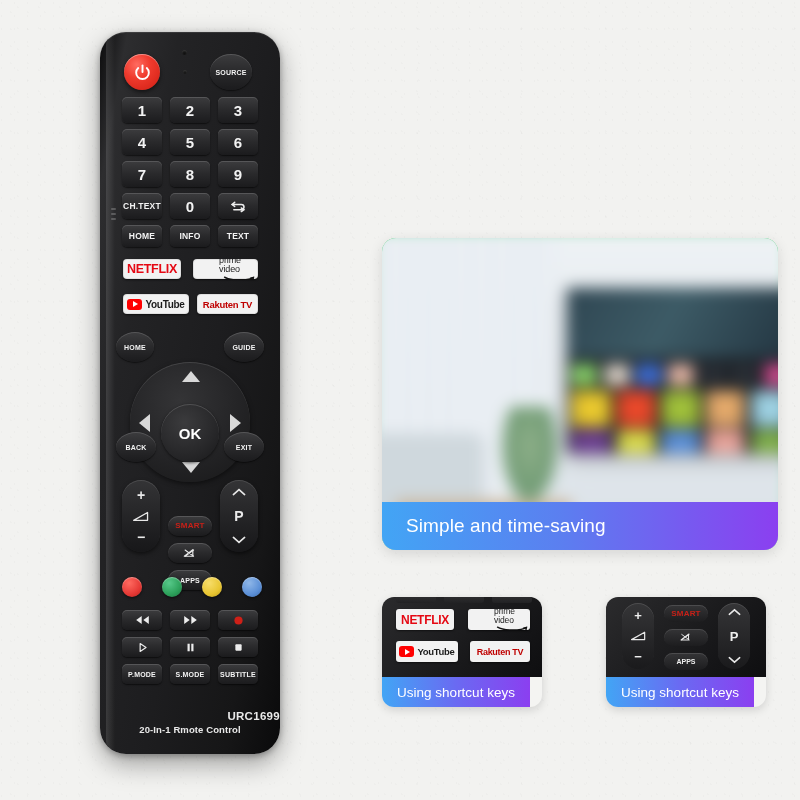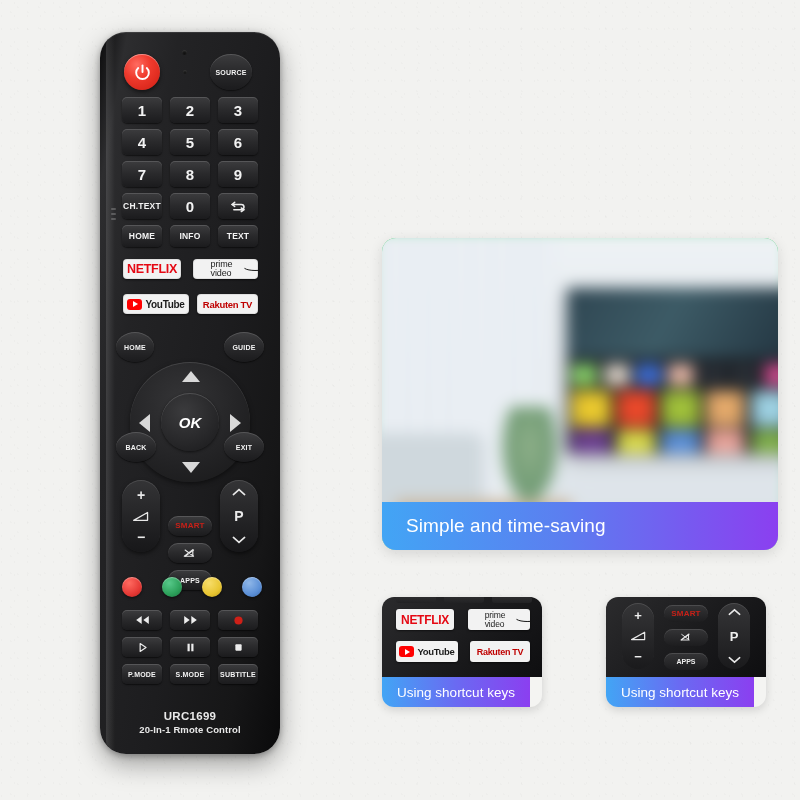--- a/index.html
+++ b/index.html
@@ -63,42 +63,42 @@
   }
   .power svg{width:19px;height:19px;}
 
   
   .app{position:absolute;border-radius:4px;background:#f2f2f2;
     display:flex;align-items:center;justify-content:center;
     box-shadow:0 1px 2px rgba(0,0,0,.6), inset 0 0 0 1px rgba(0,0,0,.08);
     overflow:hidden;}
   .netflix{color:#e50914;font-weight:700;font-size:12.5px;letter-spacing:-.3px;
     font-family:"Liberation Sans", sans-serif;}
-  .prime{display:flex;align-items:center;justify-content:center;line-height:1;margin-left:26px;}
+  .prime{display:flex;flex-direction:column;align-items:center;justify-content:center;line-height:1;margin-left:26px;}
   .prime .t{font-size:9px;color:#1b1b1b;letter-spacing:-.1px;}
   .prime .smile{width:34px;height:7px;margin-top:1px;}
   .yt{display:flex;align-items:flex-start;gap:3px;}
   .yt .box{width:15px;height:11px;border-radius:3px;background:#ff0000;
     display:flex;align-items:center;justify-content:center;}
   .yt .box span{border-left:5px solid #fff;border-top:3px solid transparent;
     border-bottom:3px solid transparent;display:block;margin-left:1px;}
   .yt .w{font-size:10px;font-weight:700;color:#1b1b1b;letter-spacing:-.3px;}
   .rak{display:flex;align-items:baseline;gap:2px;}
   .rak .r{font-size:9.5px;font-weight:700;color:#bf0000;letter-spacing:-.3px;}
 
   
   .dpad{position:absolute;left:30px;top:330px;width:120px;height:120px;}
   .dpad .plate{position:absolute;inset:0;border-radius:50%;
     background:radial-gradient(circle at 42% 32%,#343436 0%,#242426 55%,#171718 100%);
     box-shadow:inset 0 1px 0 rgba(255,255,255,.12), 0 2px 5px rgba(0,0,0,.5);}
-  .dpad .ok{position:absolute;left:31px;top:31px;width:58px;height:58px;border-radius:50%;
+  .dpad .ok{position:absolute;left:31px;top:42px;width:58px;height:58px;border-radius:50%;
     background:radial-gradient(circle at 40% 32%,#3b3b3d 0%,#29292b 55%,#19191b 100%);
     box-shadow:inset 0 1px 0 rgba(255,255,255,.16), 0 1px 3px rgba(0,0,0,.6);
     display:flex;align-items:center;justify-content:center;
-    color:#fff;font-size:15px;font-weight:700;font-style:italic;}
+    color:#fff;font-size:15px;font-weight:700;}
   .arr{position:absolute;width:0;height:0;}
   .arr.up{left:52px;top:9px;border-left:9px solid transparent;border-right:9px solid transparent;border-bottom:11px solid #d8d8d8;}
   .arr.dn{left:52px;bottom:9px;border-left:9px solid transparent;border-right:9px solid transparent;border-top:11px solid #d8d8d8;}
   .arr.lf{left:9px;top:52px;border-top:9px solid transparent;border-bottom:9px solid transparent;border-right:11px solid #d8d8d8;}
   .arr.rt{right:9px;top:52px;border-top:9px solid transparent;border-bottom:9px solid transparent;border-left:11px solid #d8d8d8;}
 
   
   .rocker{position:absolute;width:38px;height:72px;border-radius:19px;
     background:linear-gradient(180deg,#343436 0%,#252527 50%,#171719 100%);
     box-shadow:0 2px 4px rgba(0,0,0,.55), inset 0 1px 0 rgba(255,255,255,.12);
@@ -109,21 +109,21 @@
   .chev{width:14px;height:8px;}
 
   .mid-col{position:absolute;left:68px;top:484px;width:44px;}
   .mid-col .btn{position:relative;width:44px;height:20px;margin-bottom:7px;border-radius:999px;}
   .smart-t{color:#c72018;font-size:8px;font-weight:700;letter-spacing:.2px;}
 
   .color{position:absolute;width:20px;height:20px;border-radius:50%;
     box-shadow:0 1px 3px rgba(0,0,0,.6), inset 0 1px 1px rgba(255,255,255,.35);}
 
   .model{position:absolute;left:0;right:0;text-align:center;color:#e9e9e9;}
-  .model .m1{font-size:11.5px;font-weight:700;letter-spacing:.3px;}
+  .model .m1{font-size:11.5px;font-weight:700;letter-spacing:.3px;text-align:right;}
   .model .m2{font-size:9.5px;font-weight:700;margin-top:2px;letter-spacing:.1px;}
 
   
   .headline{
     position:absolute;left:368px;top:62px;width:420px;
     text-align:center;color:#151515;
     font-size:27px;font-weight:700;line-height:1.30;letter-spacing:-.2px;
   }
 
   .photo{

